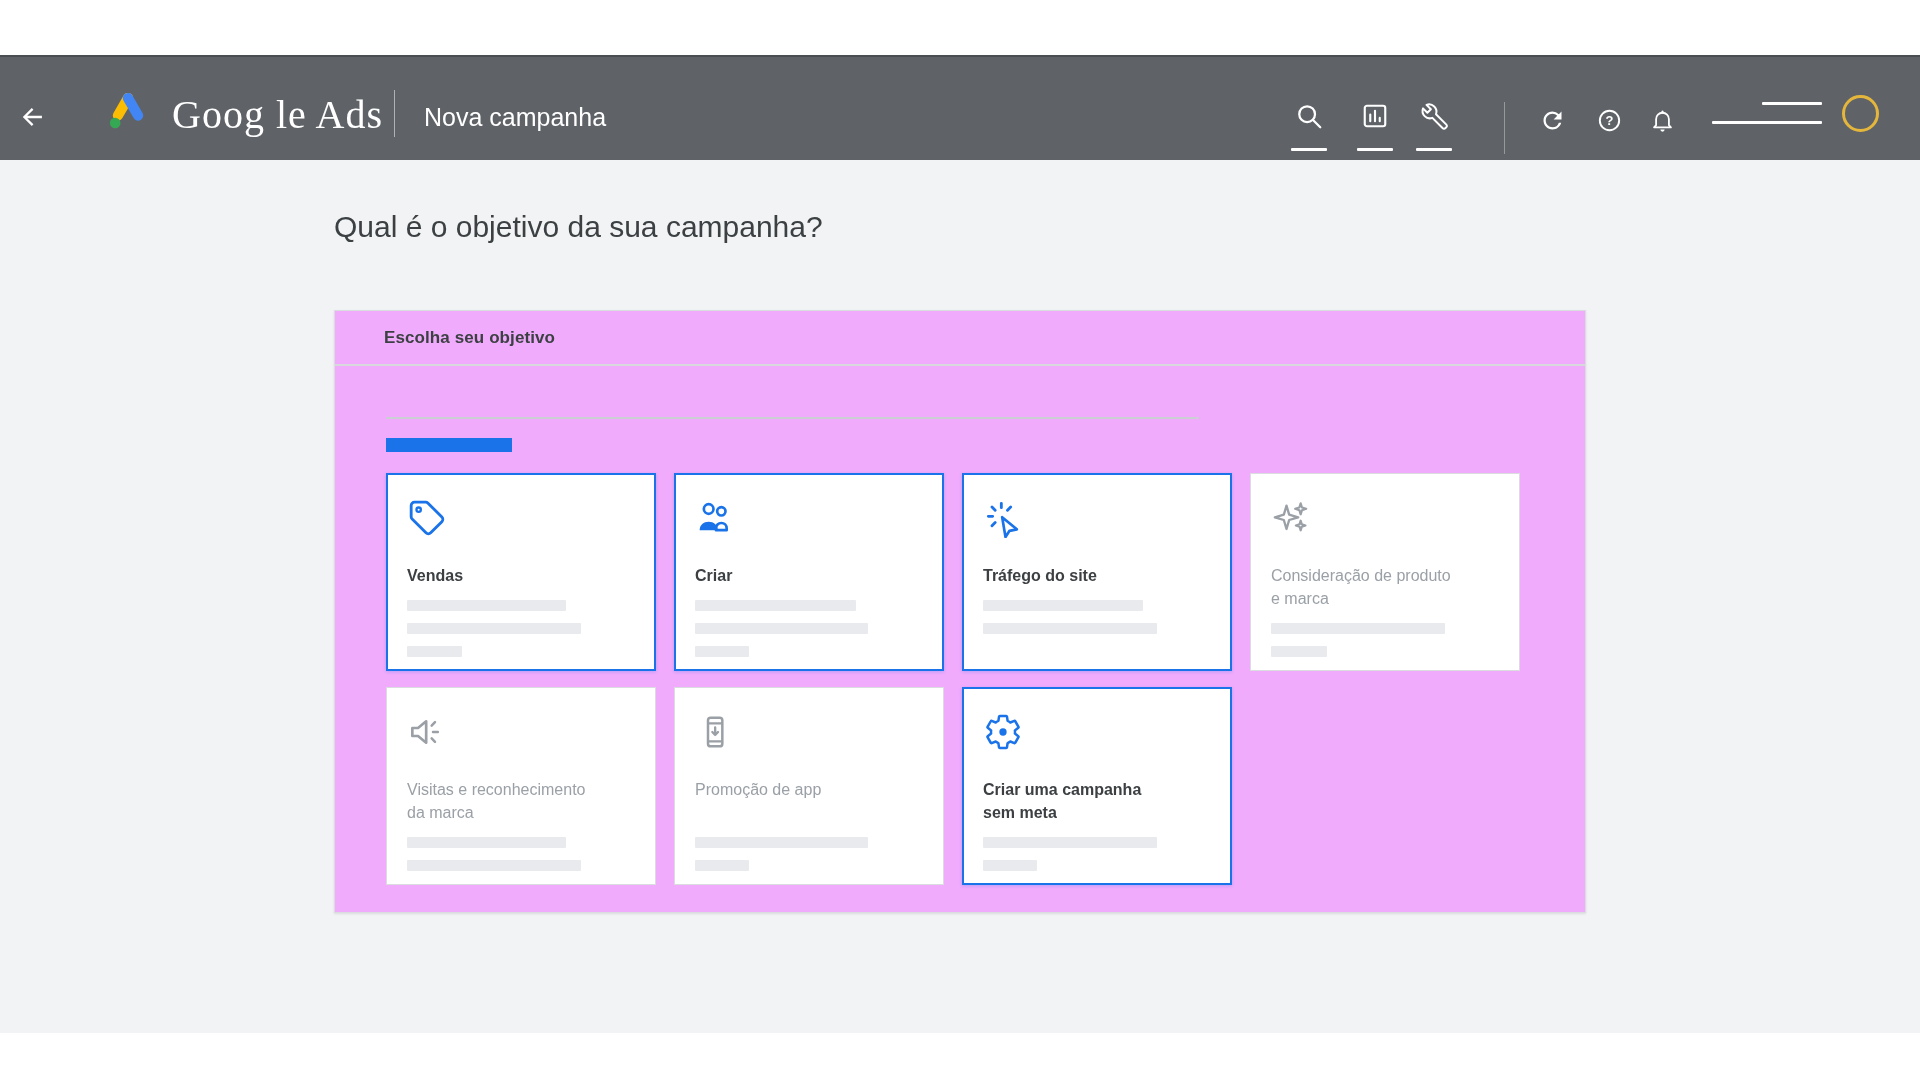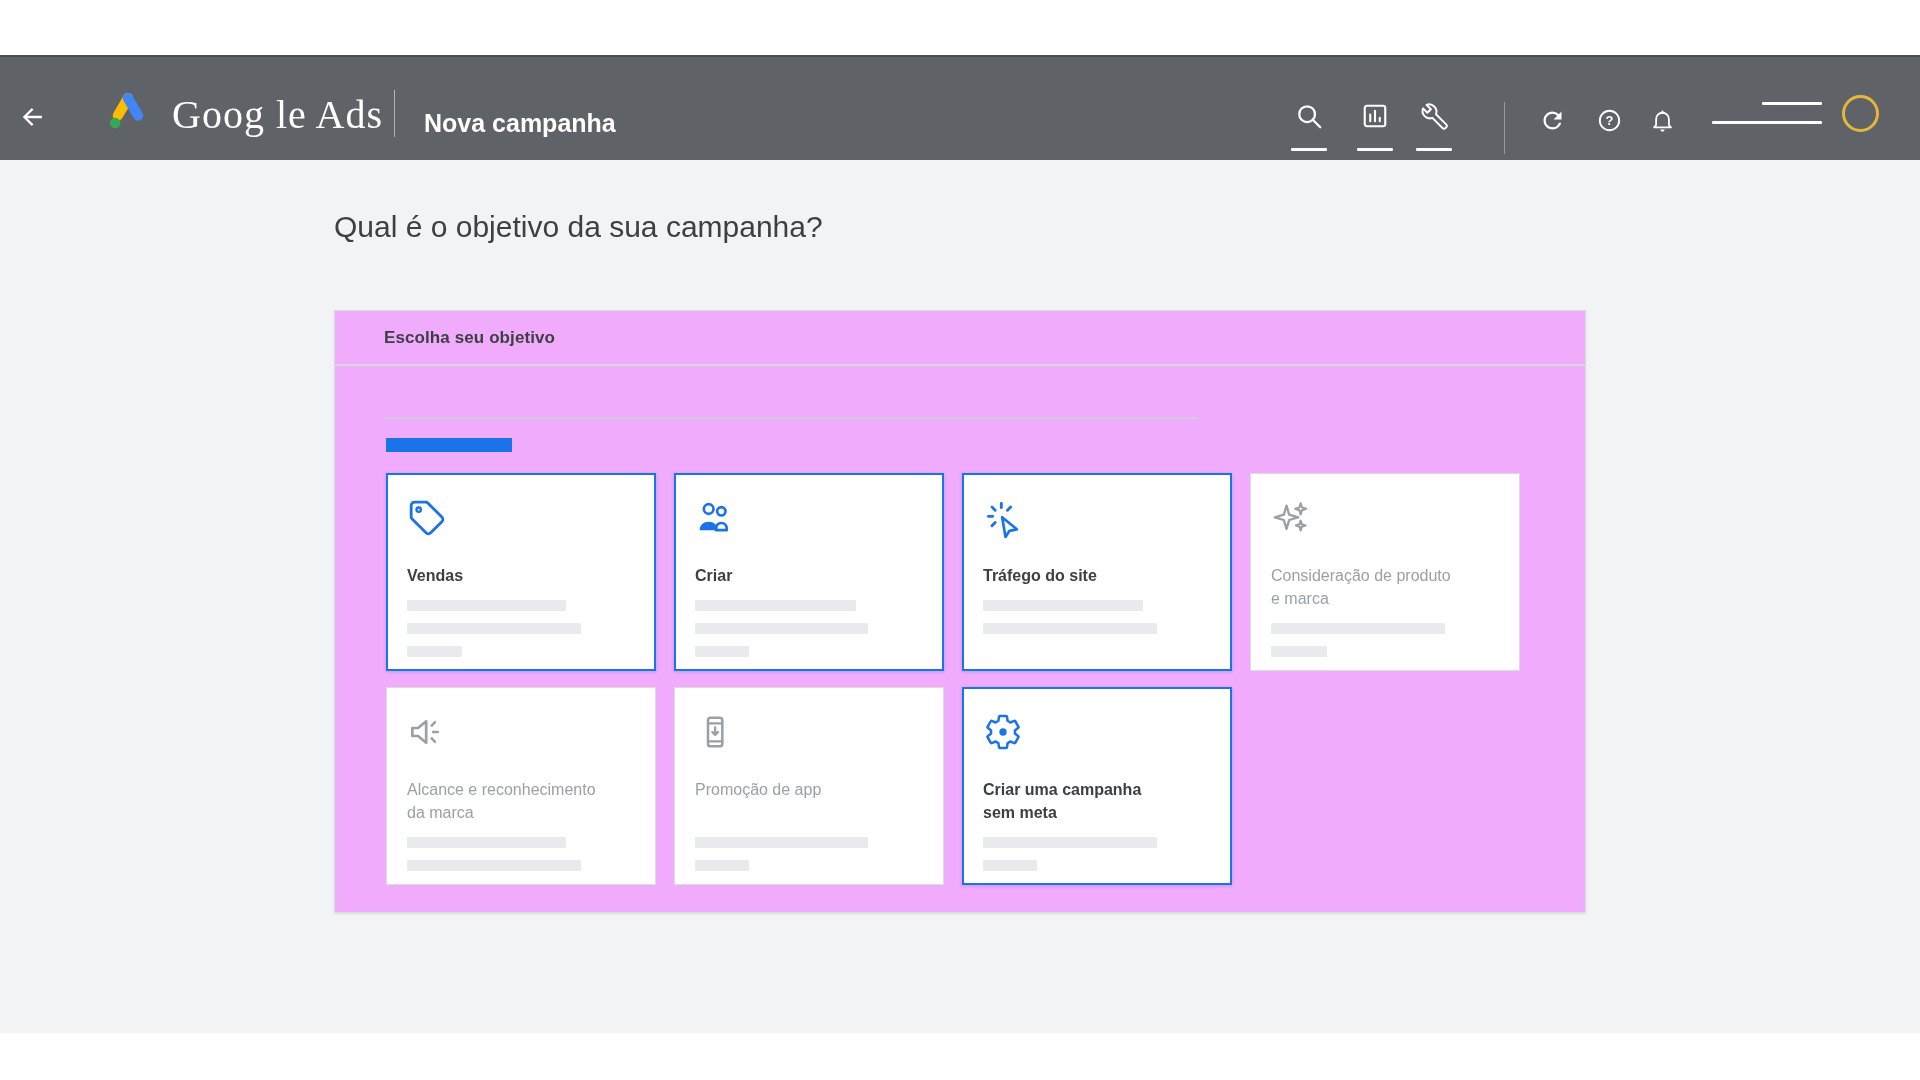--- a/index.html
+++ b/index.html
@@ -12,21 +12,21 @@
   .page { position:relative; height:873px; background:#f1f3f4; }
 
   
   .back-btn { position:absolute; left:18px; top:46px; width:28px; height:28px; color:#fff; cursor:pointer; }
   .back-btn svg { width:28px; height:28px; }
   .logo { position:absolute; left:106px; top:33px; width:44px; height:44px; }
   .logo svg { width:44px; height:44px; }
   .brand { position:absolute; left:172px; top:37px; color:#fff; font-family:"Liberation Serif","DejaVu Serif",serif;
     font-size:40px; line-height:42px; letter-spacing:1px; }
   .vdiv1 { position:absolute; left:394px; top:33px; width:1px; height:47px; background:rgba(255,255,255,.5); }
-  .appbar-title { position:absolute; left:424px; top:48px; color:#fff; font-size:25px; line-height:36px; font-weight:700; }
+  .appbar-title { position:absolute; left:424px; top:42px; color:#fff; font-size:25px; line-height:36px; font-weight:400; }
 
   .icon-col { position:absolute; top:44px; width:44px; display:flex; flex-direction:column; align-items:center; cursor:pointer; color:#fff; }
   .icon-col svg { width:30px; height:30px; }
   .icon-underline { width:36px; height:3px; background:#ffffff; margin-top:17px; border-radius:1px; }
   .vdiv2 { position:absolute; left:1504px; top:45px; width:1px; height:52px; background:rgba(255,255,255,.35); }
   .round-btn { position:absolute; top:50px; width:27px; height:27px; color:#fff; cursor:pointer; }
   .round-btn svg { width:27px; height:27px; }
   .acct-line { position:absolute; height:3px; background:#ffffff; border-radius:1px; }
   .acct-line.l1 { left:1762px; top:45px; width:60px; }
   .acct-line.l2 { left:1712px; top:64px; width:110px; }
@@ -183,21 +183,21 @@
     <div class="bars">
               <div class="bar" style="width: 174px;"></div>
               <div class="bar" style="width: 56px;"></div>
             </div>
   </div>
           <div class="card disabled">
     <span class="card-icon"><svg viewBox="0 0 24 24">
                 <path d="M3.2 9.6v4.8h3.4l4.9 4V5.6l-4.9 4z" fill="none" stroke="currentColor" stroke-width="1.6" stroke-linejoin="round"></path>
                 <path d="M14.8 8.2l2-2.1M15.6 12h2.9M14.8 15.8l2 2.1" stroke="currentColor" stroke-width="1.5" stroke-linecap="round"></path>
               </svg></span>
-    <div class="card-title min2">Alcance e reconhecimento
+    <div class="card-title min2">Visitas e reconhecimento
 da marca</div>
     <div class="bars">
               <div class="bar" style="width: 159px;"></div>
               <div class="bar" style="width: 174px;"></div>
             </div>
   </div>
           <div class="card disabled">
     <span class="card-icon"><svg viewBox="0 0 24 24">
                 <rect x="7.8" y="3.4" width="8.6" height="17.2" rx="1.6" fill="none" stroke="currentColor" stroke-width="1.5"></rect>
                 <path d="M7.8 6.8h8.6M7.8 17.6h8.6" stroke="currentColor" stroke-width="1.3"></path>

